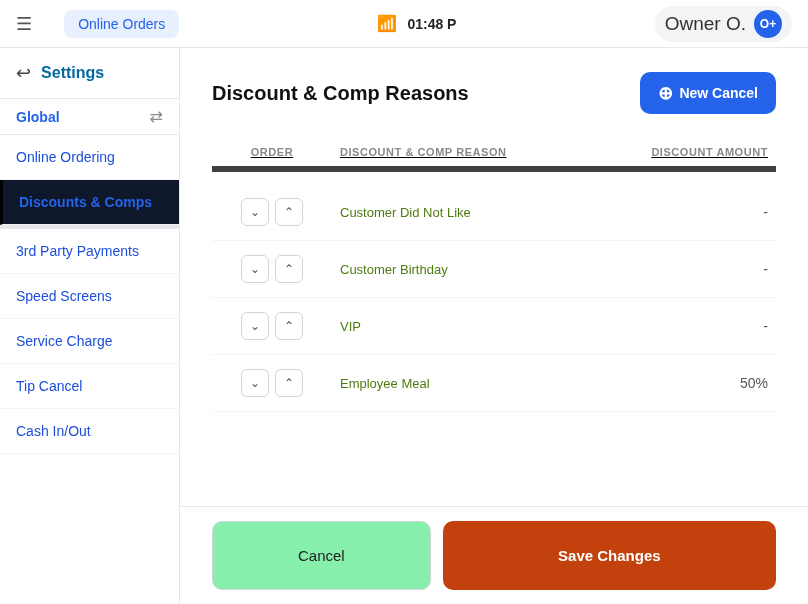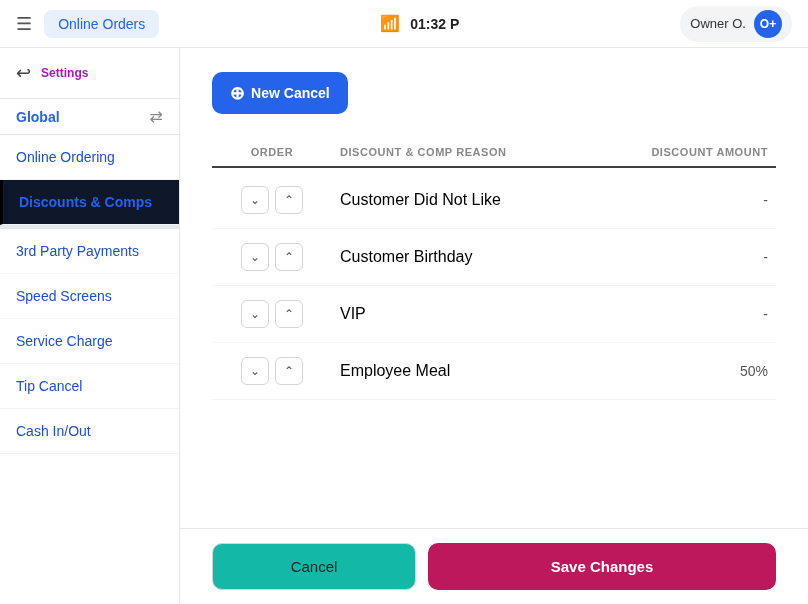--- a/index.html
+++ b/index.html
@@ -25,30 +25,31 @@
     .hamburger-icon { font-size: 18px; color: #555; cursor: pointer; }
     .online-orders-btn {
       background: #e8f0fe;
       color: #2563eb;
       border: none;
       border-radius: 8px;
       padding: 6px 14px;
       font-size: 14px;
       font-weight: 500;
       cursor: pointer;
+      margin-left: 20px;
     }
     .topbar-center { display: flex; align-items: center; gap: 10px; }
     .wifi-icon { font-size: 16px; color: #555; }
     .time { font-size: 14px; font-weight: 600; color: #222; }
     .topbar-right { display: flex; align-items: center; gap: 8px; }
     .owner-badge {
       display: flex; align-items: center; gap: 8px;
       background: #f3f4f6; border-radius: 20px; padding: 4px 10px;
     }
-    .owner-name { font-size: 13px; font-weight: 500; color: #333; }
+    .owner-name { font-size: 19px; font-weight: 500; color: #333; }
     .owner-avatar {
       width: 28px; height: 28px; border-radius: 50%;
       background: #2563eb; color: #fff; font-size: 12px;
       display: flex; align-items: center; justify-content: center; font-weight: 600;
     }
 
     
     .main-layout {
       display: flex;
       height: calc(604px - 48px);
@@ -63,21 +64,21 @@
       flex-direction: column;
       overflow-y: auto;
       flex-shrink: 0;
     }
     .sidebar-header {
       display: flex; align-items: center; gap: 10px;
       padding: 14px 16px;
       border-bottom: 1px solid #e5e7eb;
     }
     .back-icon { font-size: 18px; color: #444; cursor: pointer; }
-    .sidebar-title { font-size: 12px; font-weight: 600; color: #a21caf; }
+    .sidebar-title { font-size: 16px; font-weight: 600; color: #0369a1; }
     .sidebar-tabs {
       display: flex; align-items: center; justify-content: space-between;
       padding: 8px 16px;
       border-bottom: 1px solid #e5e7eb;
     }
     .tab-global {
       font-size: 14px; font-weight: 600; color: #2563eb;
       background: none; border: none; cursor: pointer;
     }
     .shuffle-icon { font-size: 16px; color: #888; cursor: pointer; }
@@ -126,22 +127,23 @@
       border: none; border-radius: 10px;
       padding: 10px 18px;
       font-size: 14px; font-weight: 600;
       cursor: pointer;
     }
     .new-reason-btn .plus { font-size: 18px; }
     .table-header {
       display: grid;
       grid-template-columns: 120px 1fr 160px;
       padding: 8px 0;
-      border-bottom: 2px solid #404040;
-      margin-bottom: 4px;
+      border-bottom: 6px solid #404040;
+      margin-bottom: 12px;
+      text-decoration: underline;
     }
     .col-header {
       font-size: 11px; font-weight: 600; color: #888; letter-spacing: 0.05em;
       text-align: center;
     }
     .col-header.left { text-align: left; padding-left: 8px; }
     .col-header.right { text-align: right; padding-right: 8px; }
 
     .table-row {
       display: grid;
@@ -155,61 +157,61 @@
       justify-content: center;
     }
     .order-btn {
       width: 28px; height: 28px;
       border: 1px solid #d1d5db; border-radius: 6px;
       background: #fff; cursor: pointer;
       display: flex; align-items: center; justify-content: center;
       font-size: 12px; color: #555;
     }
     .reason-name {
-      font-size: 16px; color: #000000; padding-left: 8px;
+      font-size: 13px; color: #4d7c0f; padding-left: 8px;
     }
     .discount-amount {
       font-size: 14px; color: #555;
       text-align: right; padding-right: 8px;
     }
 
     
     .content-footer {
       display: flex; gap: 12px;
       padding: 14px 32px;
       border-top: 1px solid #e5e7eb;
       background: #fff;
     }
     .cancel-btn {
       flex: 1;
-      padding: 14px;
+      padding: 25px;
       border: 1px solid #d1d5db; border-radius: 10px;
-      background: #14b8a6; color: #222;
+      background: #86efac; color: #222;
       font-size: 15px; font-weight: 500;
       cursor: pointer;
     }
     .save-btn {
       flex: 2;
       border: none; border-radius: 10px;
-      background: #be185d; color: #fff;
+      background: #c2410c; color: #fff;
       font-size: 15px; font-weight: 600;
       cursor: pointer;
     }
   </style>
 </head>
 <body>
 
 <div class="topbar">
   <div class="topbar-left">
     <span class="hamburger-icon">☰</span>
     <button class="online-orders-btn">Online Orders</button>
   </div>
   <div class="topbar-center">
     <span class="wifi-icon">📶</span>
-    <span class="time">01:32 P</span>
+    <span class="time">01:48 P</span>
   </div>
   <div class="topbar-right">
     <div class="owner-badge">
       <span class="owner-name">Owner O.</span>
       <div class="owner-avatar">O+</div>
     </div>
   </div>
 </div>
 
 <div class="main-layout">
@@ -231,20 +233,21 @@
       <div class="sidebar-item">Speed Screens</div>
       <div class="sidebar-item">Service Charge</div>
       <div class="sidebar-item">Tip Cancel</div>
       <div class="sidebar-item">Cash In/Out</div>
     </nav>
   </div>
 
   <div class="content">
     <div class="content-inner">
       <div class="content-header">
+        <h1 class="content-title">Discount &amp; Comp Reasons</h1>
         <button class="new-reason-btn">
           <span class="plus">⊕</span>
           <span>New Cancel</span>
         </button>
       </div>
 
       <div class="table-header">
         <div class="col-header">ORDER</div>
         <div class="col-header left">DISCOUNT &amp; COMP REASON</div>
         <div class="col-header right">DISCOUNT AMOUNT</div>

